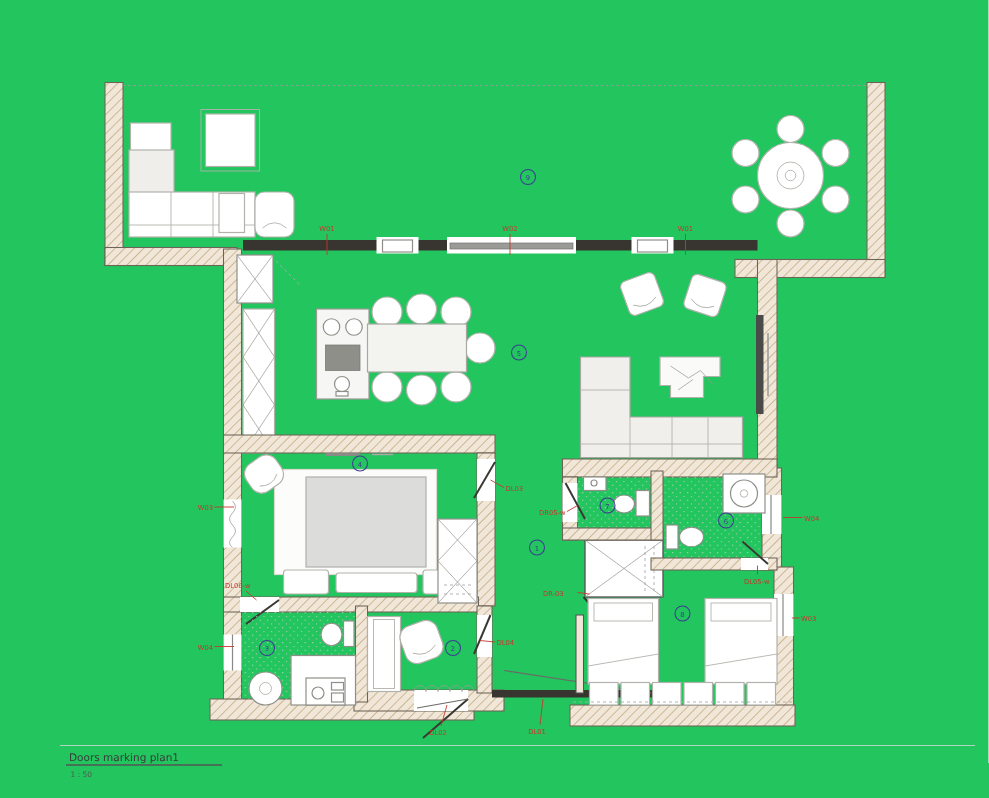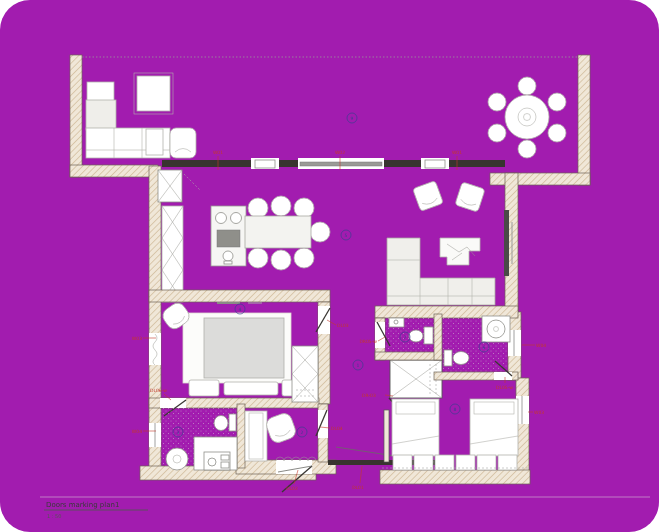--- a/index.html
+++ b/index.html
@@ -1,17 +1,17 @@
 <!DOCTYPE html>
 <html style="--marker-red: #c4392d; --room-navy: #3d3d91; --wall-dark: #38342f; --wall-fill: #f0e7d8; --wall-hatch-line: #c3a87f;"><head>
 <meta charset="utf-8">
 <style>
   html,body{margin:0;padding:0;background:#ffffff;}
-  #plan-wrap{position:relative;width:659px;height:532px;background:#a21caf;overflow:hidden;
-             font-family:"DejaVu Sans", sans-serif;border-radius:30px;}
+  #plan-wrap{position:relative;width:659px;height:532px;background:#22c55e;overflow:hidden;
+             font-family:"DejaVu Sans", sans-serif;}
   svg{position:absolute;left:0;top:0;}
   .hatch-bg{fill:var(--wall-fill,#f0e7d8);}
   .hatch-ln{stroke:var(--wall-hatch-line,#c3a87f);stroke-width:1;}
   .wall{fill:url(#hatchPat);stroke:#6e6357;stroke-width:0.7;}
   .wall-dark{fill:var(--wall-dark,#38342f);stroke:none;}
   .gap{fill:#ffffff;stroke:none;}
   .furn{fill:#ffffff;stroke:#b2b2ac;stroke-width:0.8;}
   .furn-soft{fill:#efeeea;stroke:#b2b2ac;stroke-width:0.8;}
   .furn-grey{fill:#dcdcda;stroke:#b0b0aa;stroke-width:0.8;}
   .fix{fill:#ffffff;stroke:#8f8f8a;stroke-width:0.8;}

